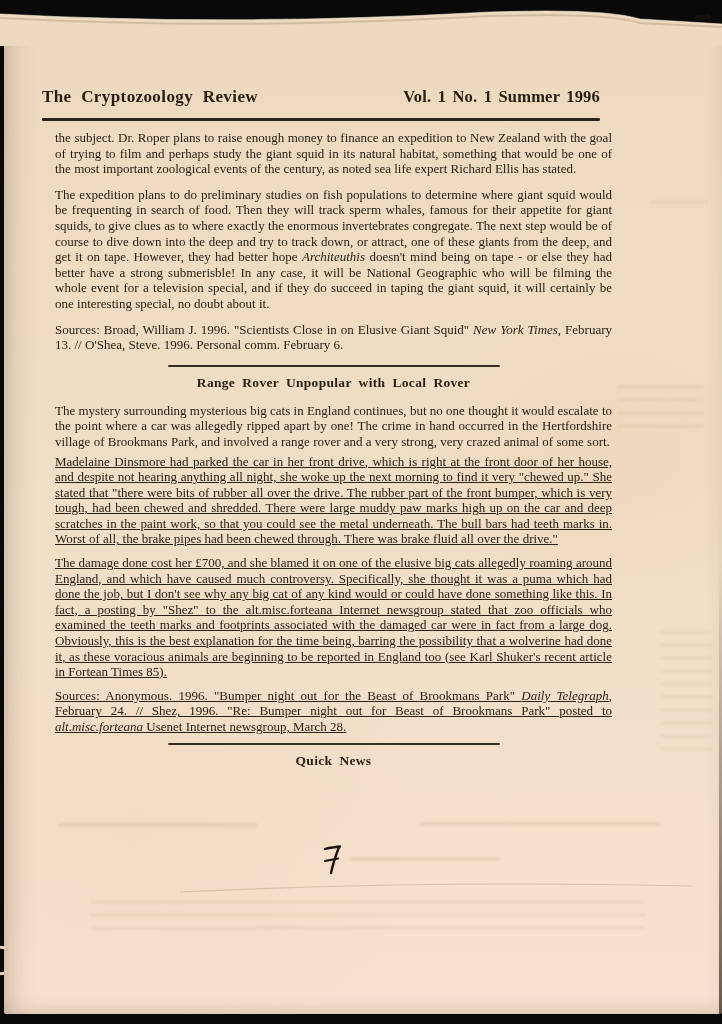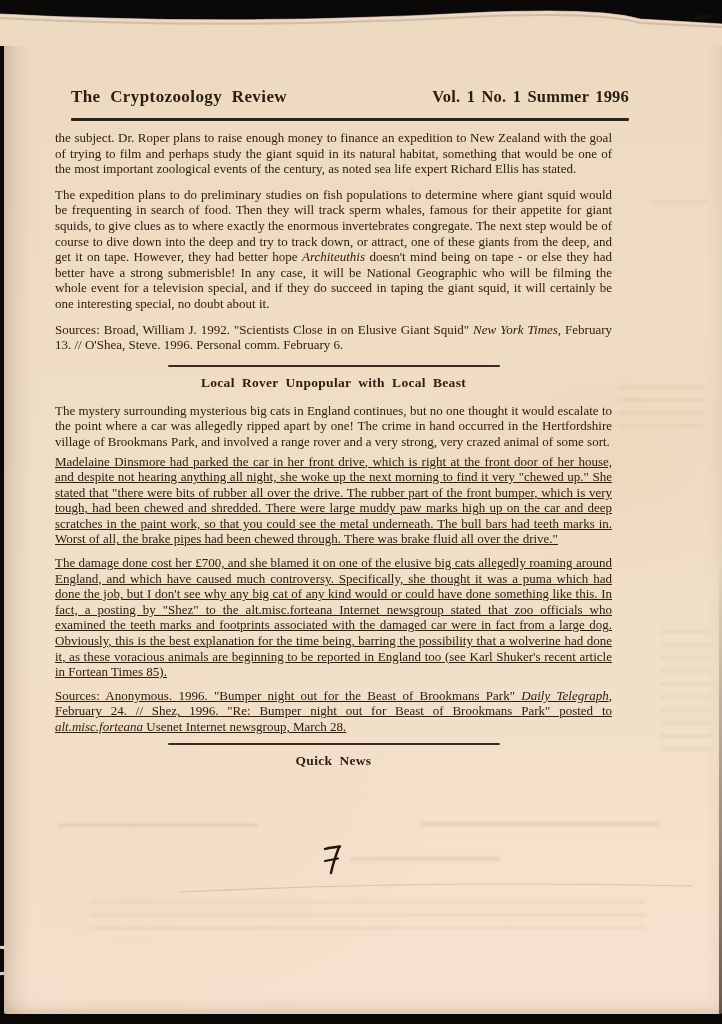--- a/index.html
+++ b/index.html
@@ -34,21 +34,21 @@
   
   .ghost {
     position:absolute; z-index:3; border-radius:2px;
     background:repeating-linear-gradient(180deg, rgba(128,106,64,0.16) 0 4px, rgba(0,0,0,0) 4px 13px);
     filter:blur(1.1px); transform:scaleX(-1); opacity:0.7;
   }
   .ghost.dim { opacity:0.4; }
   .crease { position:absolute; z-index:3; }
 
   
-  .header-block { position:absolute; left:71px; top:87px; width:558px; z-index:4; color:#281e12; }
+  .header-block { position:absolute; left:42px; top:87px; width:558px; z-index:4; color:#281e12; }
   .header-row { display:flex; justify-content:space-between; align-items:baseline; }
   .nl-title {
     font-size:17px; font-weight:bold; letter-spacing:0.4px; word-spacing:5px; line-height:20px;
   }
   .nl-issue {
     font-size:16.5px; font-weight:bold; letter-spacing:0.2px; word-spacing:2px; line-height:20px;text-align:right;
   }
   .header-rule { margin-top:11px; height:3px; background:#2b241c; border-radius:1px; }
 
   .content {
@@ -110,25 +110,25 @@
     </div>
     <div class="header-rule"></div>
   </div>
 
   <div class="content">
 
     <p>the subject. Dr. Roper plans to raise enough money to finance an expedition to New Zealand with the goal of trying to film and perhaps study the giant squid in its natural habitat, something that would be one of the most important zoological events of the century, as noted sea life expert Richard Ellis has stated.</p>
 
     <p><span>The expedition plans to do preliminary studies on fish populations to determine where giant squid would be frequenting in search of food. Then they will track sperm whales, famous for their appetite for giant squids, to give clues as to where exactly the enormous invertebrates congregate. The next step would be of course to dive down into the deep and try to track down, or attract, one of these giants from the deep, and get it on tape. However, they had better hope </span><i>Architeuthis</i><span> doesn't mind being on tape - or else they had better have a strong submerisble! In any case, it will be National Geographic who will be filming the whole event for a television special, and if they do succeed in taping the giant squid, it will certainly be one interesting special, no doubt about it.</span></p>
 
-    <p class="mb12"><span>Sources: Broad, William J. 1992. "Scientists Close in on Elusive Giant Squid" </span><i>New York Times</i><span>, February 13. // O'Shea, Steve. 1996. Personal comm. February 6.</span></p>
+    <p class="mb12"><span>Sources: Broad, William J. 1996. "Scientists Close in on Elusive Giant Squid" </span><i>New York Times</i><span>, February 13. // O'Shea, Steve. 1996. Personal comm. February 6.</span></p>
 
     <div class="divider"></div>
 
-    <h2 class="section-heading">Local Rover Unpopular with Local Beast</h2>
+    <h2 class="section-heading">Range Rover Unpopular with Local Rover</h2>
 
     <p class="mb11">The mystery surrounding mysterious big cats in England continues, but no one thought it would escalate to the point where a car was allegedly ripped apart by one! The crime in hand occurred in the Hertfordshire village of Brookmans Park, and involved a range rover and a very strong, very crazed animal of some sort.</p>
 
     <p class="mb8">Madelaine Dinsmore had parked the car in her front drive, which is right at the front door of her house, and despite not hearing anything all night, she woke up the next morning to find it very "chewed up." She stated that "there were bits of rubber all over the drive. The rubber part of the front bumper, which is very tough, had been chewed and shredded. There were large muddy paw marks high up on the car and deep scratches in the paint work, so that you could see the metal underneath. The bull bars had teeth marks in. Worst of all, the brake pipes had been chewed through. There was brake fluid all over the drive."</p>
 
     <p class="mb8">The damage done cost her £700, and she blamed it on one of the elusive big cats allegedly roaming around England, and which have caused much controversy. Specifically, she thought it was a puma which had done the job, but I don't see why any big cat of any kind would or could have done something like this. In fact, a posting by "Shez" to the alt.misc.forteana Internet newsgroup stated that zoo officials who examined the teeth marks and footprints associated with the damaged car were in fact from a large dog. Obviously, this is the best explanation for the time being, barring the possibility that a wolverine had done it, as these voracious animals are beginning to be reported in England too (see Karl Shuker's recent article in Fortean Times 85).</p>
 
     <p class="mb8"><span>Sources: Anonymous. 1996. "Bumper night out for the Beast of Brookmans Park" </span><i>Daily Telegraph</i><span>, February 24. // Shez, 1996. "Re: Bumper night out for Beast of Brookmans Park" posted to </span><i>alt.misc.forteana</i><span> Usenet Internet newsgroup, March 28.</span></p>
 
     <div class="divider"></div>

